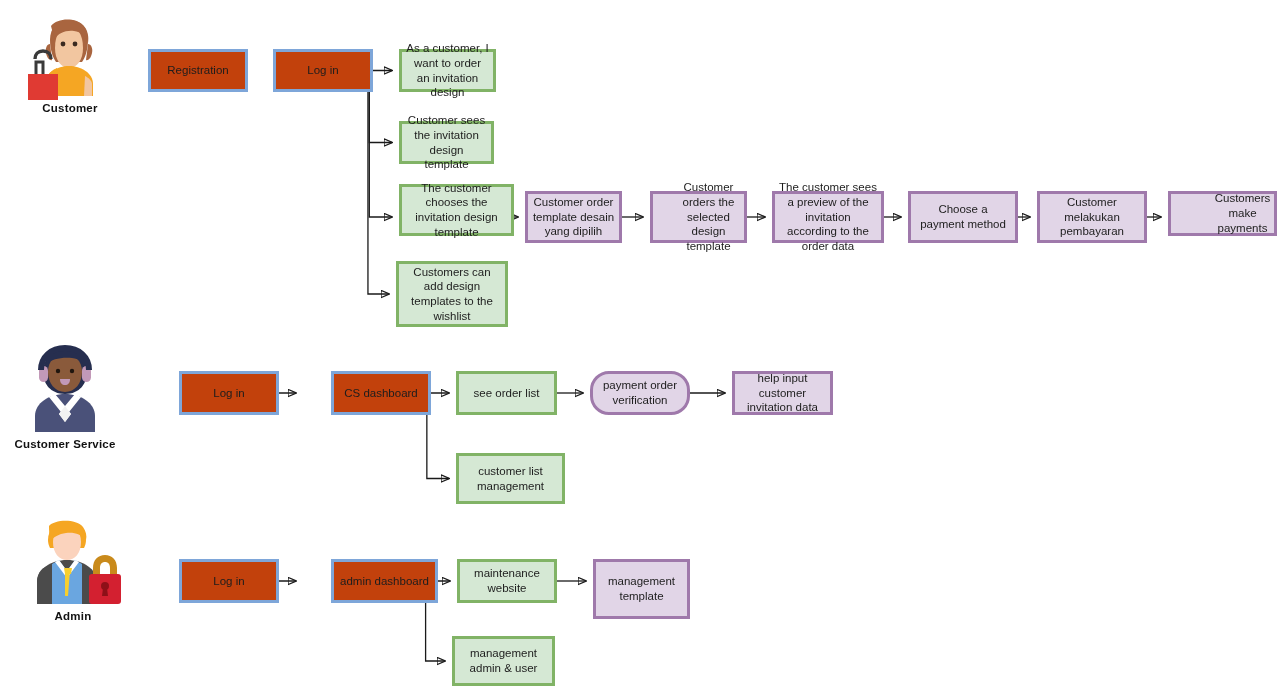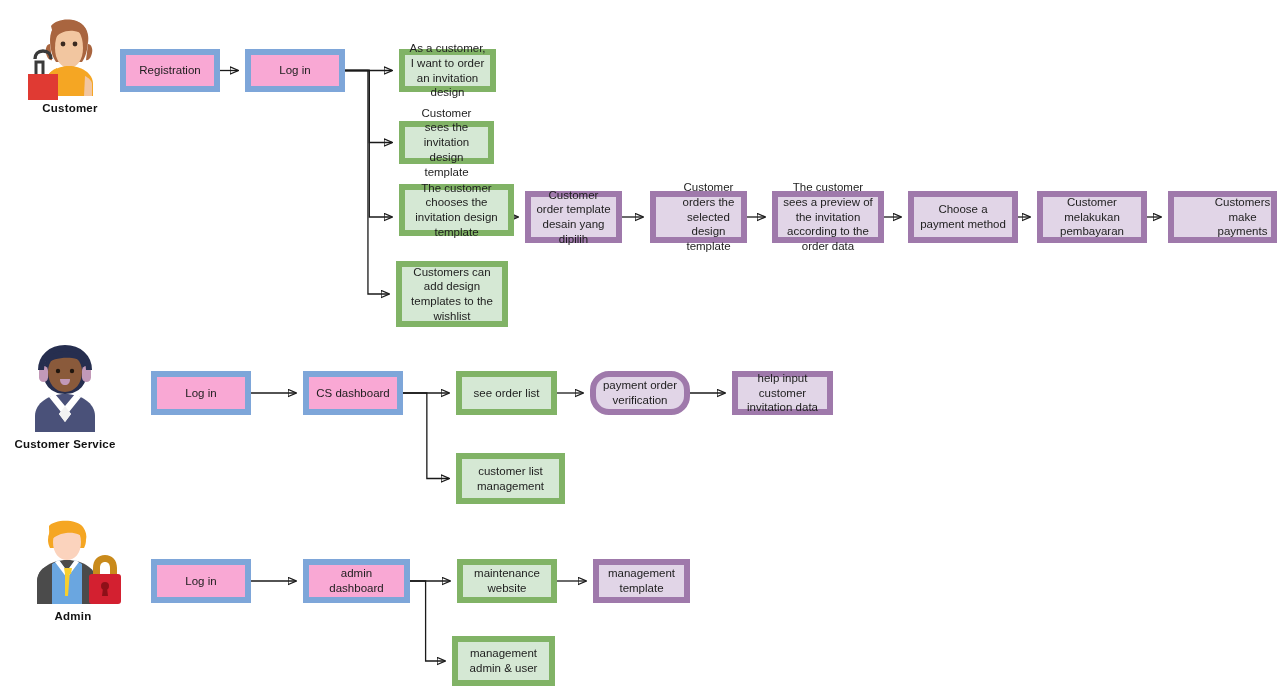--- a/index.html
+++ b/index.html
@@ -23,26 +23,27 @@
     position: absolute;
     box-sizing: border-box;
     display: flex;
     align-items: center;
     justify-content: center;
     text-align: center;
     font-size: 11.5px;
     line-height: 1.28;
     padding: 2px 4px;
     color: #1d1d1d;
-    border: 6px solid #404040;
+    border: 3px solid #404040;
     white-space: pre-line;
   }
   .node.blue {
-    background: #f9a8d4;
+    background: #c2410c;
     border-color: #7ea6d9;
+    margin-left: 28px;
   }
   .node.green {
     background: #d5e8d4;
     border-color: #81b366;
   }
   .node.purple {
     background: #e1d5e7;
     border-color: #9f79ab;
   }
   .actor {
@@ -178,27 +179,27 @@
       <div class="node blue" style="left: 245px; top: 49px; width: 100px; height: 43px;"><span>Log in</span></div>
       <div class="node green" style="left: 399px; top: 49px; width: 97px; height: 43px;"><span>As a customer, I want to order an invitation design</span></div>
       <div class="node green" style="left: 399px; top: 121px; width: 95px; height: 43px;"><span>Customer sees the invitation design template</span></div>
       <div class="node green" style="left: 399px; top: 184px; width: 115px; height: 52px;"><span>The customer chooses the invitation design template</span></div>
       <div class="node green" style="left: 396px; top: 261px; width: 112px; height: 66px;"><span>Customers can add design templates to the wishlist</span></div>
       <div class="node purple" style="left: 525px; top: 191px; width: 97px; height: 52px;"><span>Customer order template desain yang dipilih</span></div>
       <div class="node purple" style="left: 650px; top: 191px; width: 97px; height: 52px; padding-left: 24px;"><span>Customer orders the selected design template</span></div>
       <div class="node purple" style="left: 772px; top: 191px; width: 112px; height: 52px;"><span>The customer sees a preview of the invitation according to the order data</span></div>
       <div class="node purple" style="left: 908px; top: 191px; width: 110px; height: 52px;"><span>Choose a payment method</span></div>
       <div class="node purple" style="left: 1037px; top: 191px; width: 110px; height: 52px;"><span>Customer melakukan pembayaran</span></div>
-      <div class="node purple" style="left: 1168px; top: 191px; width: 109px; height: 52px; padding-left: 44px;"><span>Customers make payments</span></div>
+      <div class="node purple" style="left: 1168px; top: 191px; width: 109px; height: 45px; padding-left: 44px;"><span>Customers make payments</span></div>
       <div class="node blue" style="left: 151px; top: 371px; width: 100px; height: 44px;"><span>Log in</span></div>
       <div class="node blue" style="left: 303px; top: 371px; width: 100px; height: 44px;"><span>CS dashboard</span></div>
       <div class="node green" style="left: 456px; top: 371px; width: 101px; height: 44px;"><span>see order list</span></div>
       <div class="node purple" style="left: 590px; top: 371px; width: 100px; height: 44px; border-radius: 19px;"><span>payment order verification</span></div>
       <div class="node purple" style="left: 732px; top: 371px; width: 101px; height: 44px;"><span>help input customer invitation data</span></div>
       <div class="node green" style="left: 456px; top: 453px; width: 109px; height: 51px;"><span>customer list management</span></div>
       <div class="node blue" style="left: 151px; top: 559px; width: 100px; height: 44px;"><span>Log in</span></div>
       <div class="node blue" style="left: 303px; top: 559px; width: 107px; height: 44px;"><span>admin dashboard</span></div>
       <div class="node green" style="left: 457px; top: 559px; width: 100px; height: 44px;"><span>maintenance website</span></div>
-      <div class="node purple" style="left: 593px; top: 559px; width: 97px; height: 44px;"><span>management template</span></div>
+      <div class="node purple" style="left: 593px; top: 559px; width: 97px; height: 60px;"><span>management template</span></div>
       <div class="node green" style="left: 452px; top: 636px; width: 103px; height: 50px;"><span>management admin &amp; user</span></div>
     </div>
 
 </div>
 
 </body></html>

